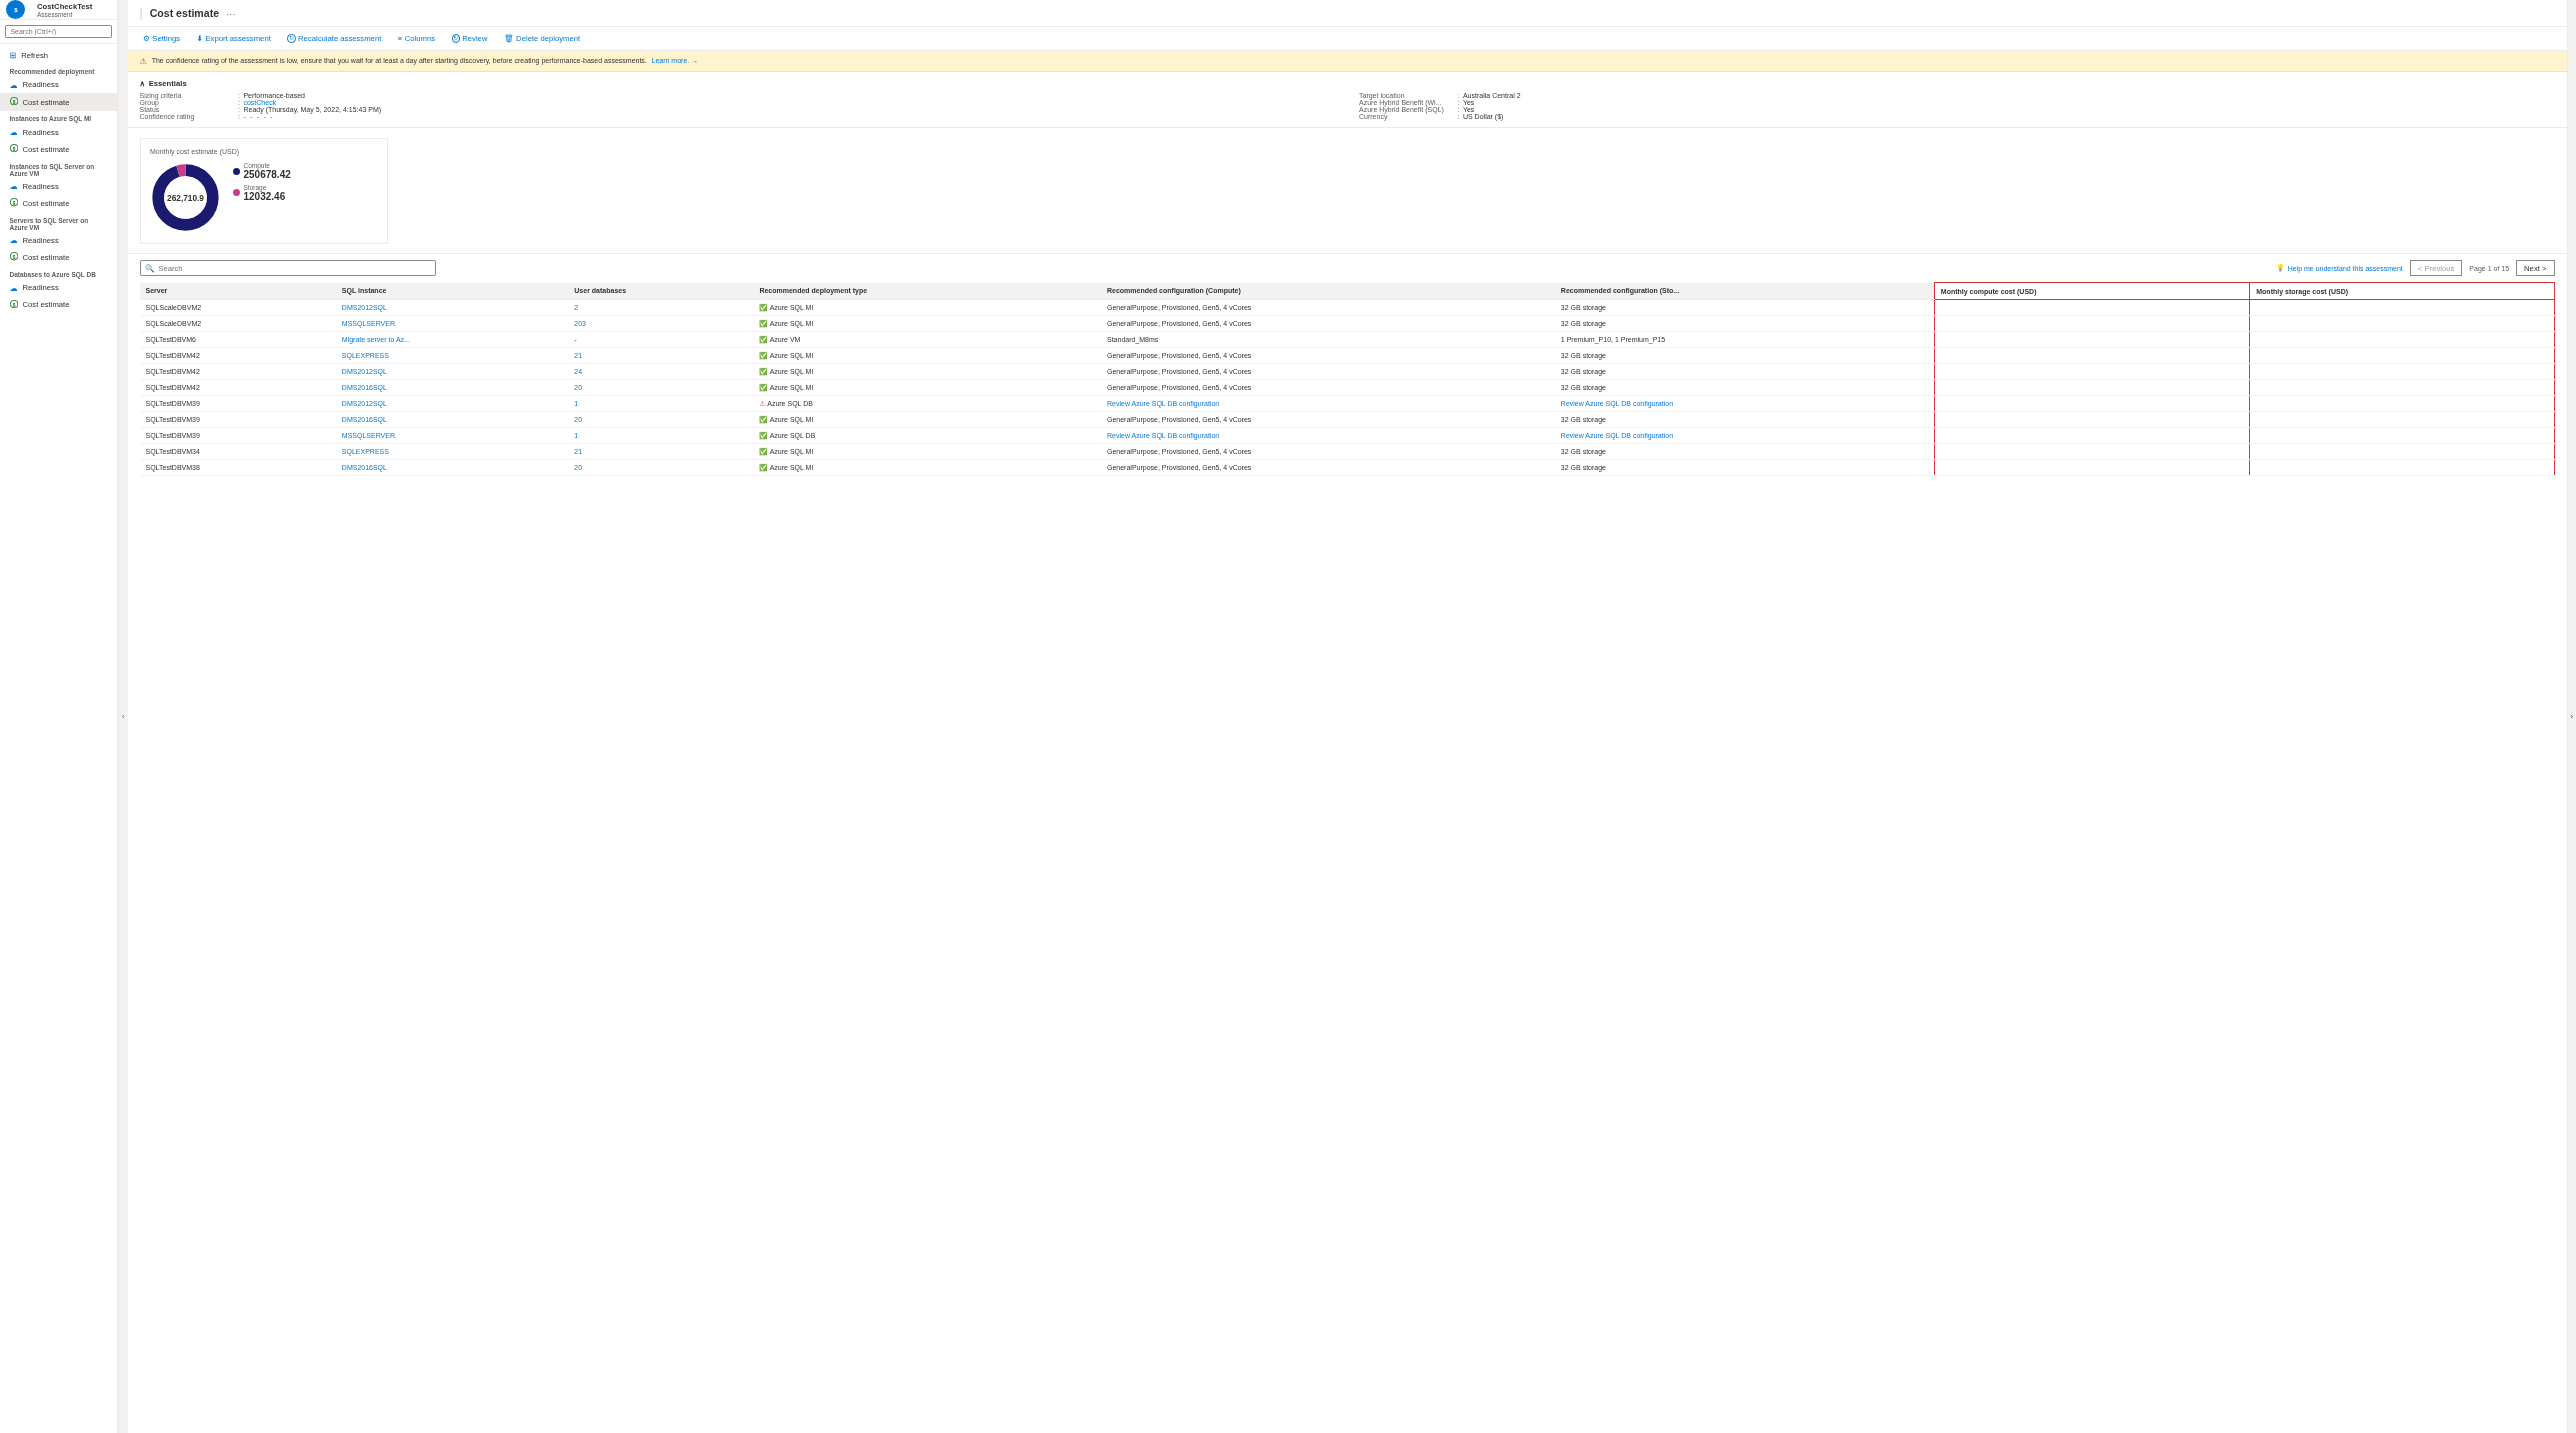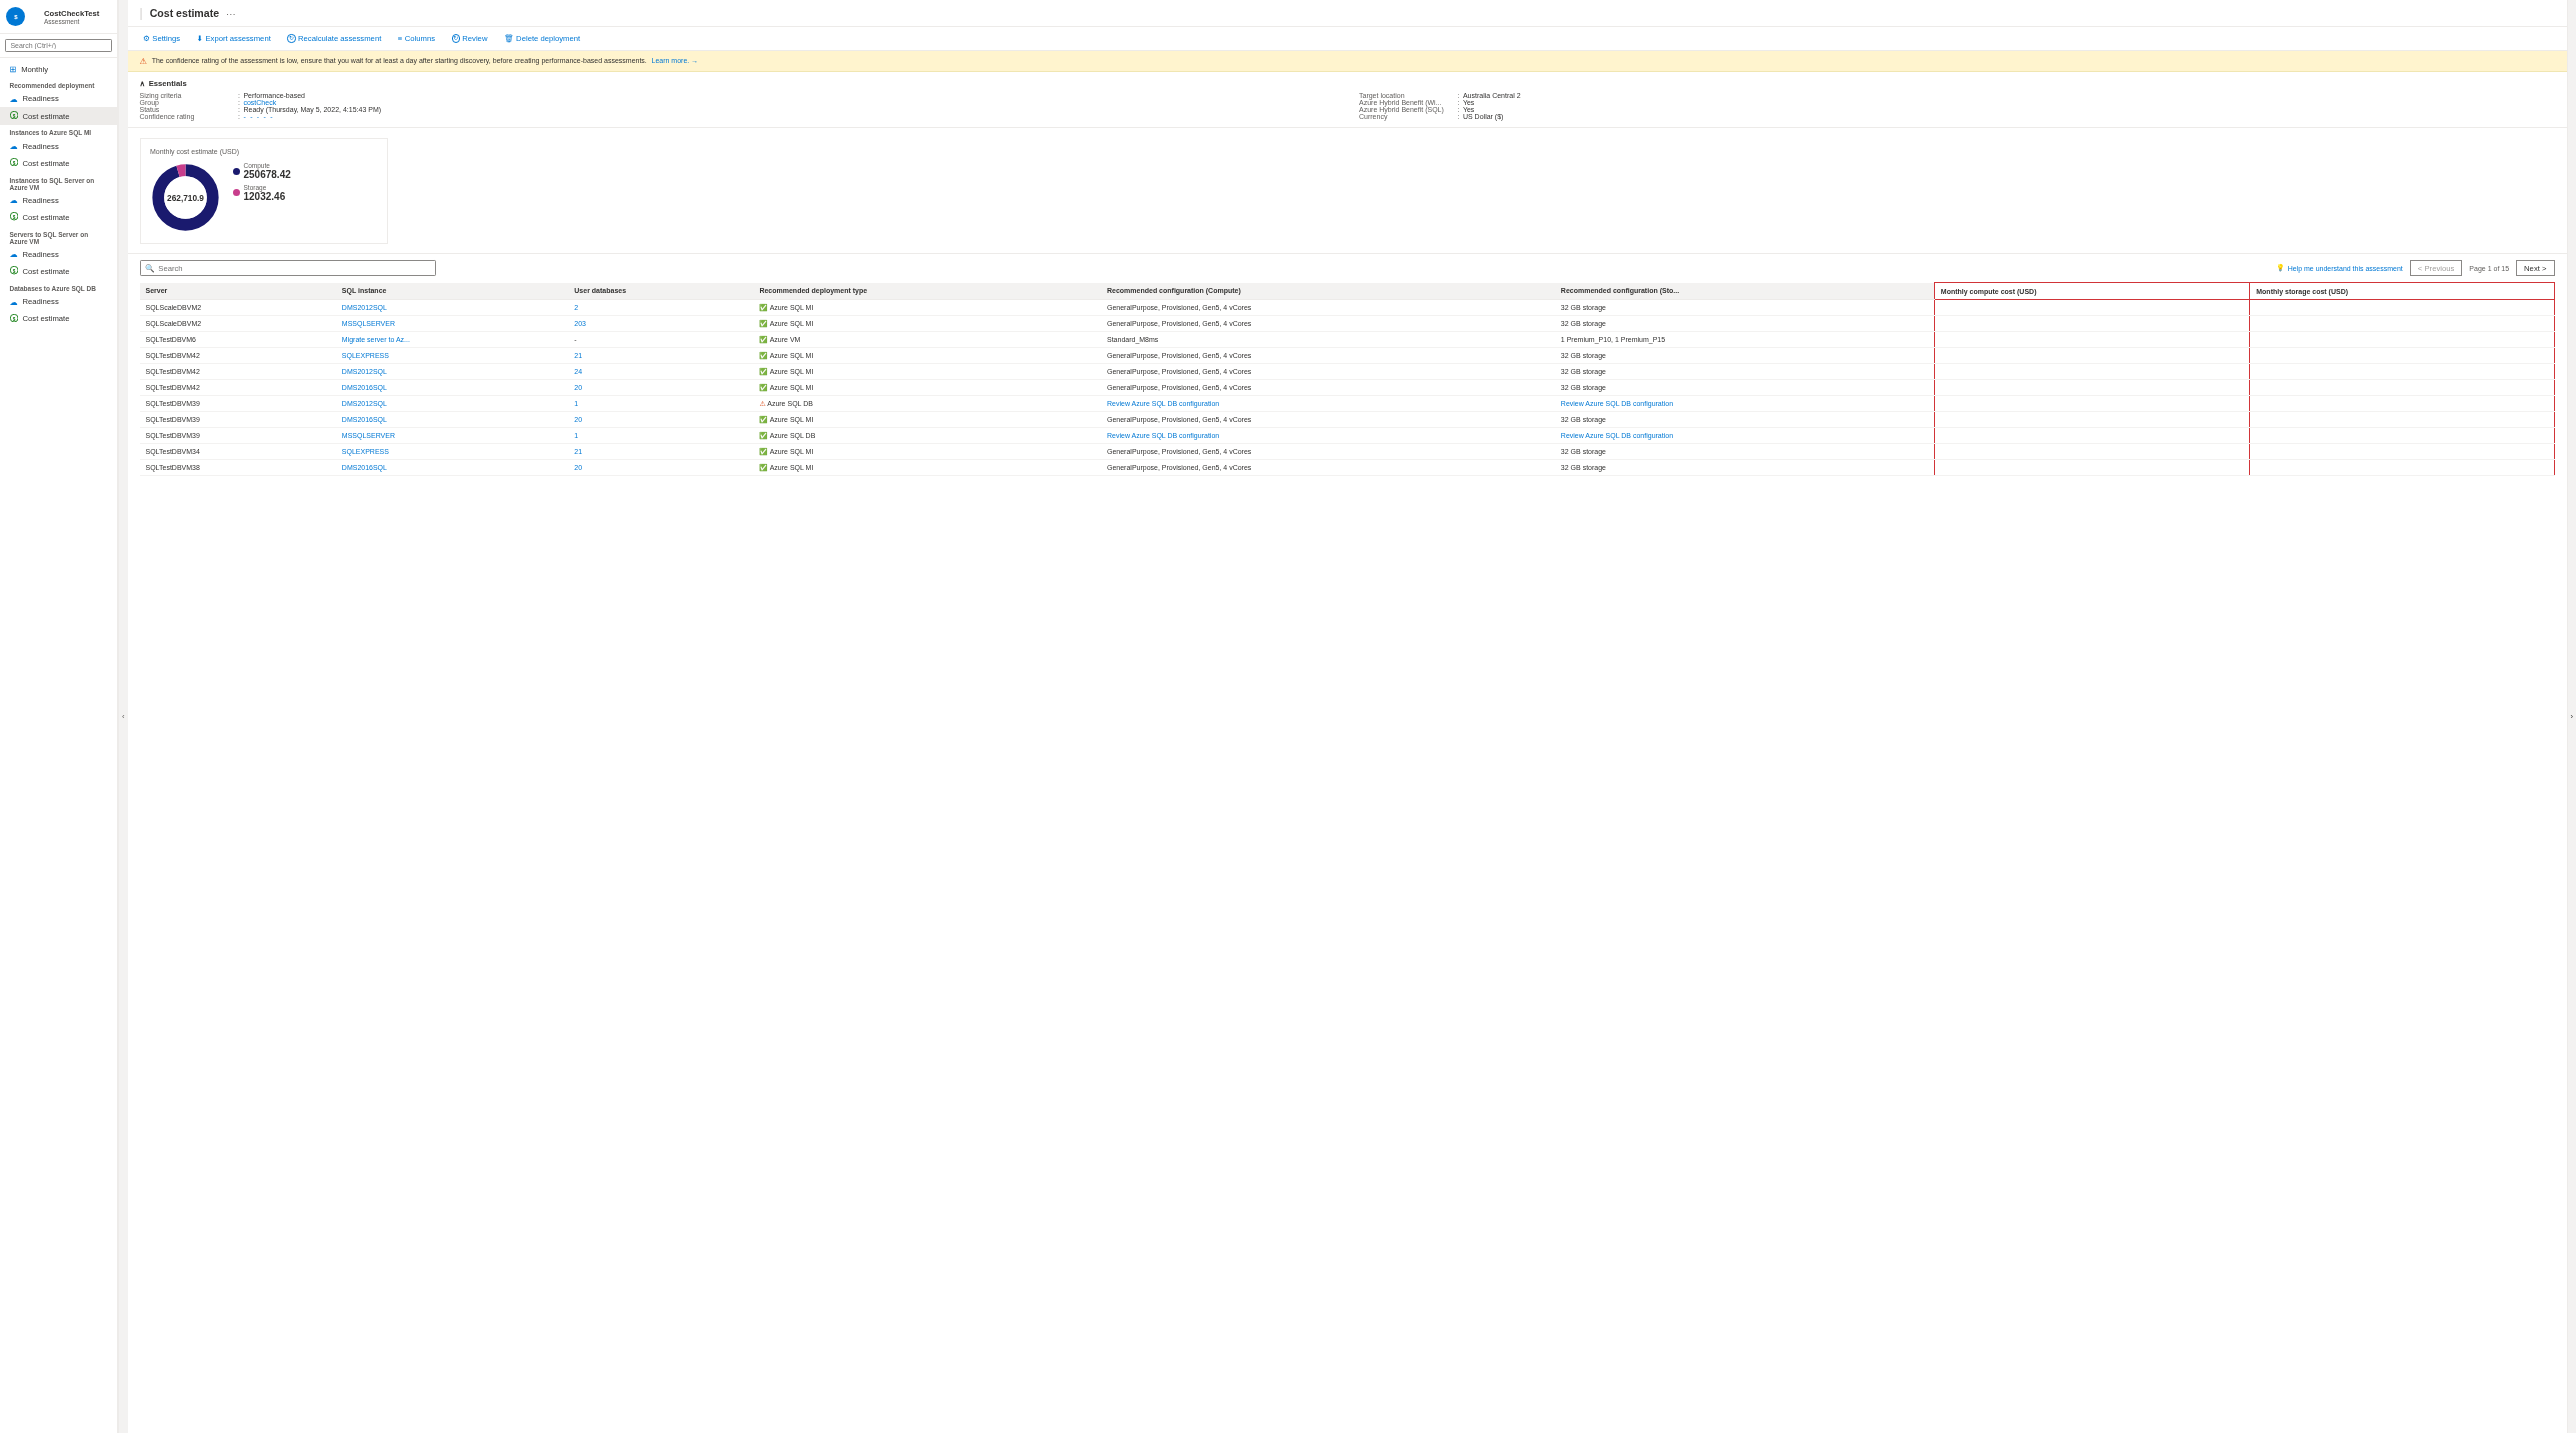--- a/index.html
+++ b/index.html
@@ -1,20 +1,20 @@
 <!DOCTYPE html>
 <html style="font-size:9.5px"><head>
   <meta charset="utf-8">
   <style>
     * { box-sizing: border-box; margin: 0; padding: 0; }
     body { font-family: 'Segoe UI', Arial, sans-serif; font-size: 7.7px; color: #323130; background: #fff; display: flex; height: 100vh; overflow: hidden; }
 
     
     .sidebar { width: 118px; min-width: 118px; background: #fff; border-right: 0.6px solid #edebe9; display: flex; flex-direction: column; overflow-y: auto; }
-    .sidebar-logo { display: flex; align-items: center; padding: 7px 6px; border-bottom: 0.6px solid #edebe9; gap: 19px; }
+    .sidebar-logo { display: flex; align-items: center; padding: 0 6px; border-bottom: 0.6px solid #edebe9; gap: 12px; }
     .sidebar-logo-icon { width: 19px; height: 19px; background: #0078d4; border-radius: 50%; display: flex; align-items: center; justify-content: center; color: white; font-weight: bold; font-size: 7px; }
     .sidebar-logo-text { display: flex; flex-direction: column; }
     .sidebar-logo-title { font-size: 7.7px; font-weight: 600; color: #323130; }
     .sidebar-logo-sub { font-size: 6.5px; color: #605e5c; }
     .sidebar-search { padding: 4.7px; border-bottom: 0.6px solid #edebe9; }
     .sidebar-search input { width: 100%; border: 0.6px solid #8a8886; border-radius: 1.2px; padding: 2.4px 4.7px; font-size: 7px; }
     .sidebar-nav { padding: 2.4px 0; flex: 1; }
     .nav-item { display: flex; align-items: center; padding: 3.5px 9.5px; cursor: pointer; gap: 4.7px; font-size: 7.7px; color: #323130; }
     .nav-item.active { background: #edebe9; font-weight: 500; }
     .nav-section { padding: 4.7px 9.5px 1.2px; font-size: 6.5px; font-weight: 600; color: #605e5c; }
@@ -94,21 +94,21 @@
       <span class="sidebar-logo-sub">Assessment</span>
     </div>
   </div>
   <div class="sidebar-search">
     <input type="text" placeholder="Search (Ctrl+/)" style="">
   </div>
   <div class="sidebar-nav">
 
     <div class="nav-item">
       <span style="color:#0078d4; font-size:8.3px;">⊞</span>
-      <span>Monthly</span>
+      <span>Refresh</span>
     </div>
 
     <div class="nav-section">Recommended deployment</div>
     <div class="nav-item">
       <span style="color:#0078d4; font-size:8.3px;">☁</span>
       <span>Readiness</span>
     </div>
     <div class="nav-item active">
       <span>
         <svg width="8.3" height="8.3" viewBox="0 0 14 14" style="font-size:13px">

